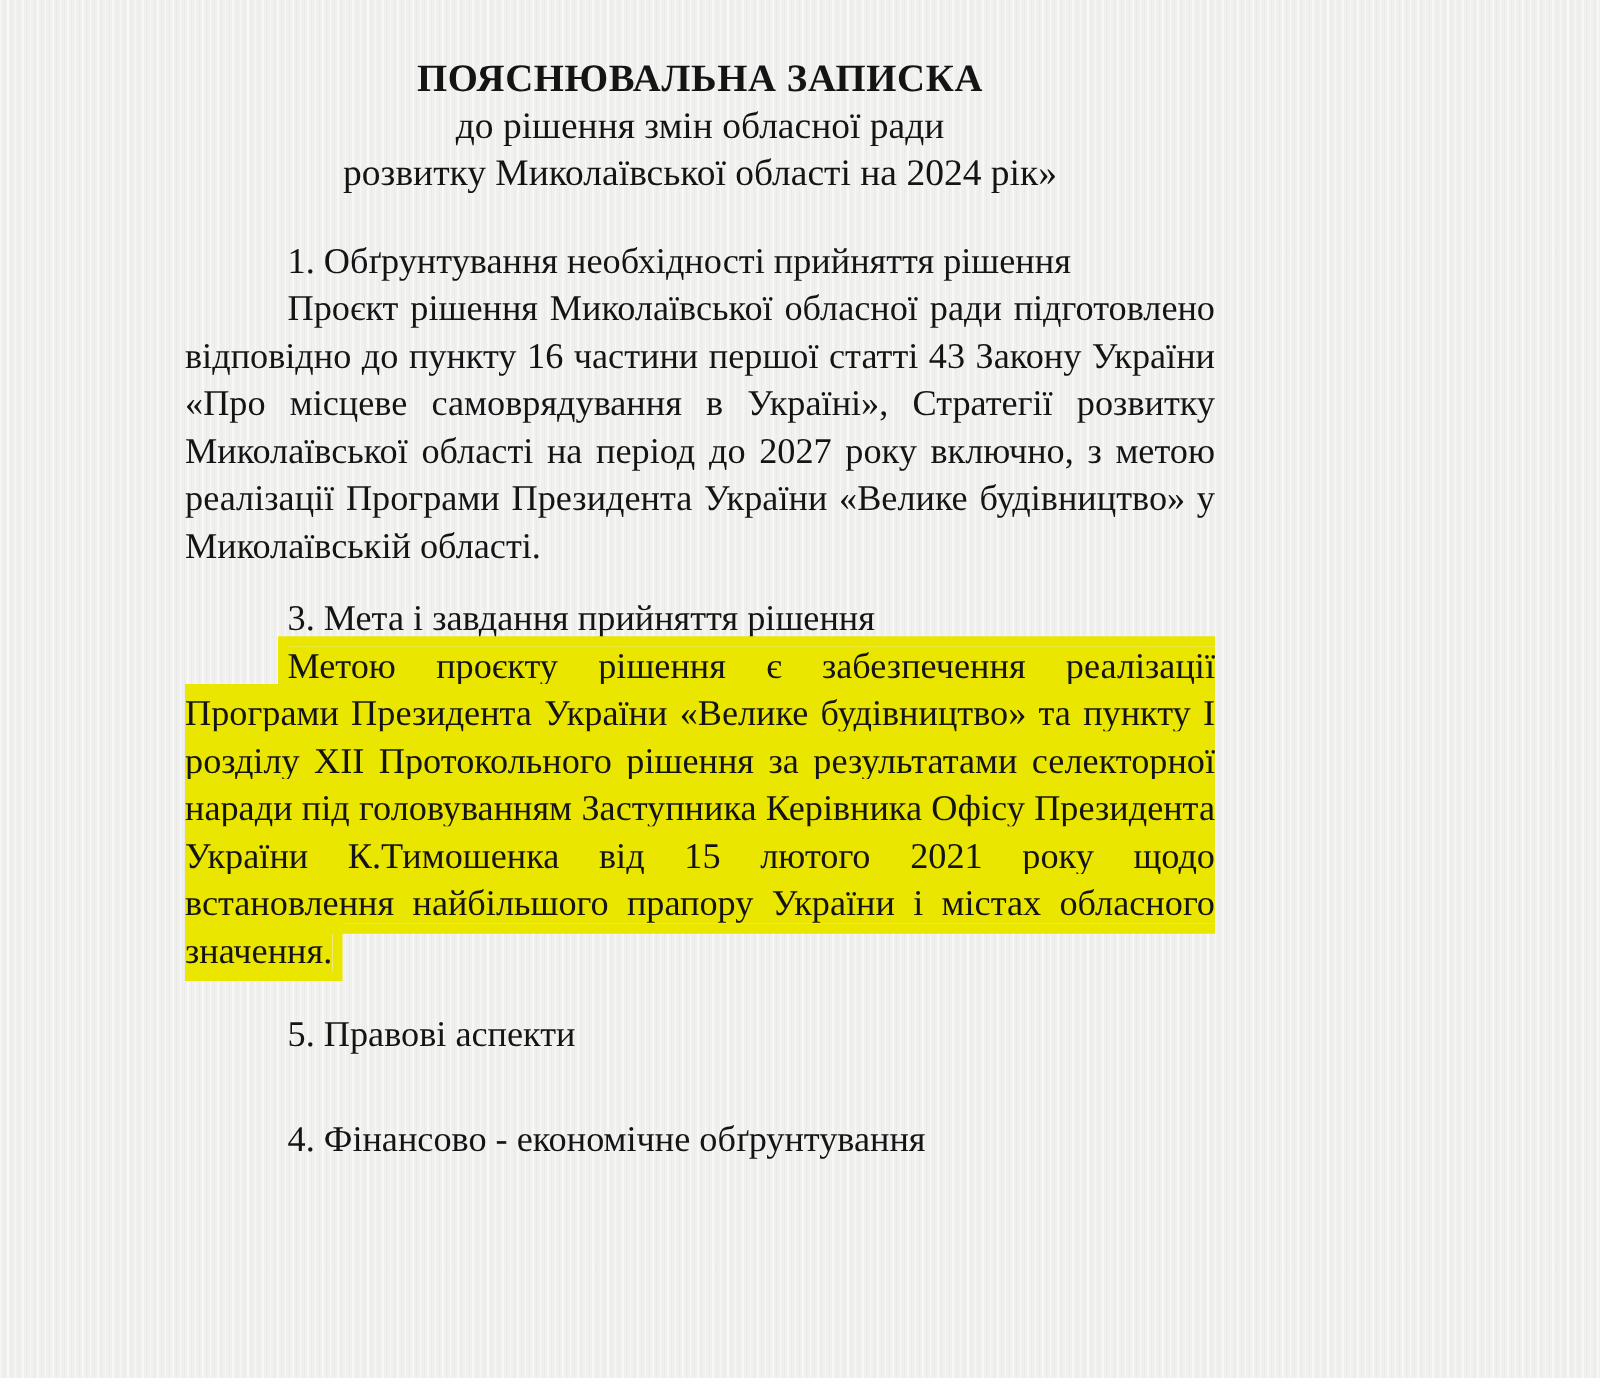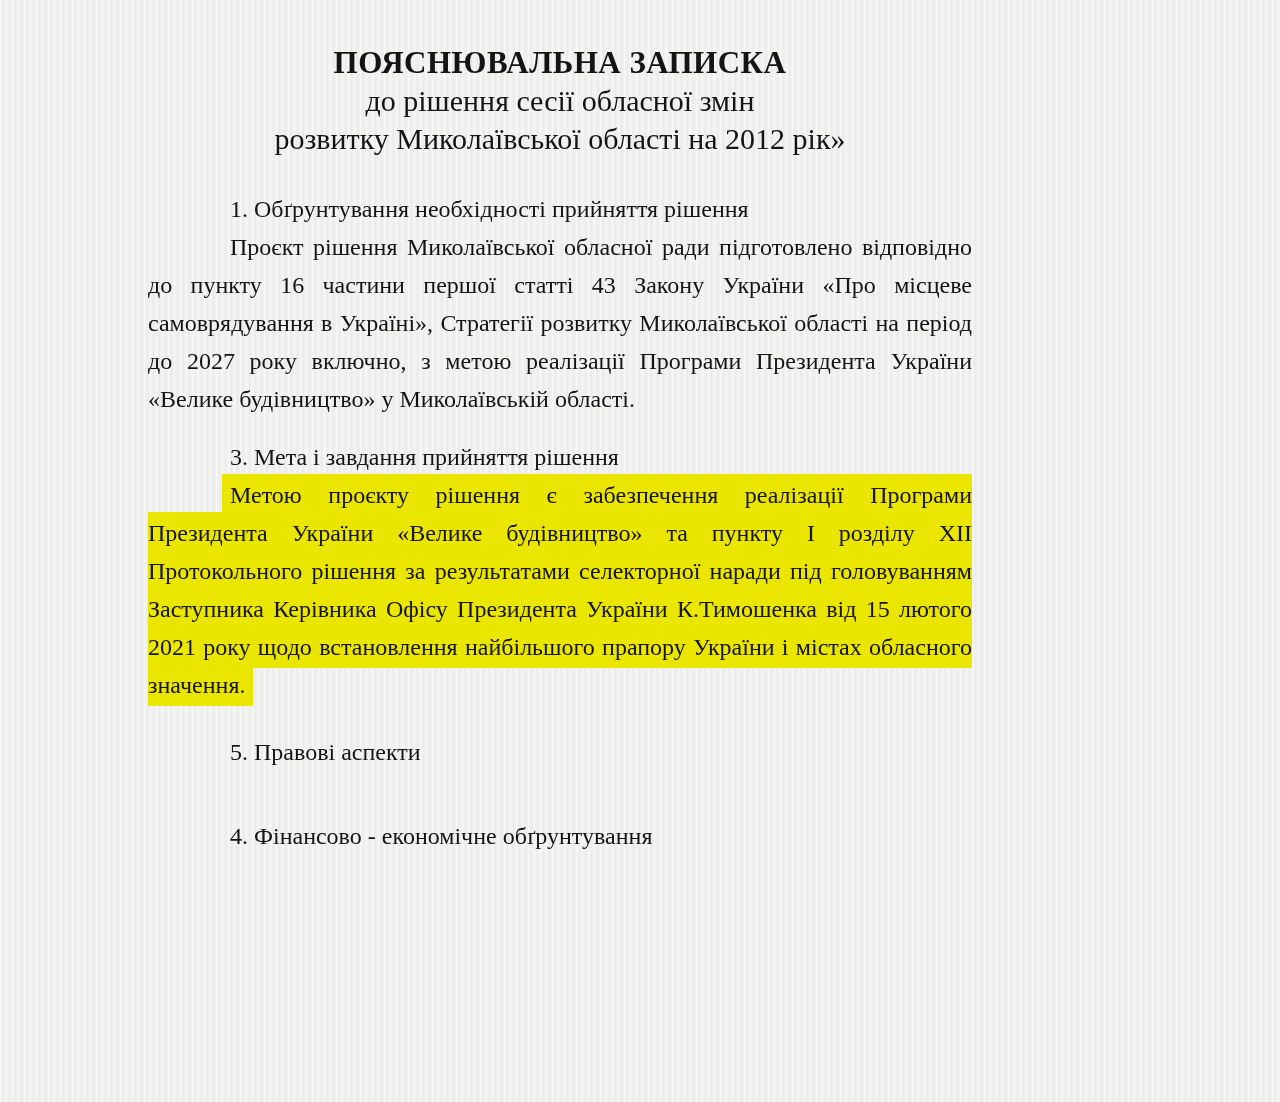--- a/index.html
+++ b/index.html
@@ -34,21 +34,21 @@
     text-align: center;
     line-height: 38px;
     font-size: 30px;
   }
   .title-main {
     font-weight: bold;
     font-size: 31px;
     letter-spacing: 0.5px;
   }
   .doc-section p {
-    font-size: 24px;
+    font-size: 29px;
     line-height: 38px;
   }
   .section-heading {
     text-indent: 82px;
     white-space: nowrap;
   }
   .section-body {
     text-align: justify;
     text-indent: 82px;
   }
@@ -62,22 +62,22 @@
     box-shadow: 0 0 0 8px var(--hl);
   }
 </style>
 </head>
 <body>
 
 <div class="doc">
 
   <header class="title-block">
     <div class="title-main">ПОЯСНЮВАЛЬНА ЗАПИСКА</div>
-    <div class="title-sub">до рішення сесії обласної змін</div>
-    <div class="title-sub">розвитку Миколаївської області на 2012 рік»</div>
+    <div class="title-sub">до рішення змін обласної ради</div>
+    <div class="title-sub">розвитку Миколаївської області на 2024 рік»</div>
   </header>
 
   <section class="doc-section sec-1">
     <p class="section-heading">1. Обґрунтування необхідності прийняття рішення</p>
     <p class="section-body">Проєкт рішення Миколаївської обласної ради підготовлено відповідно до пункту 16 частини першої статті 43 Закону України «Про місцеве самоврядування в Україні», Стратегії розвитку Миколаївської області на період до 2027 року включно, з метою реалізації Програми Президента України «Велике будівництво» у Миколаївській області.</p>
   </section>
 
   <section class="doc-section sec-2">
     <p class="section-heading">3. Мета і завдання прийняття рішення</p>
     <p class="section-body"><span class="hl">Метою проєкту рішення є забезпечення реалізації Програми Президента України «Велике будівництво» та пункту I розділу XII Протокольного рішення за результатами селекторної наради під головуванням Заступника Керівника Офісу Президента України К.Тимошенка від 15 лютого 2021 року щодо встановлення найбільшого прапору України і містах обласного значення.</span></p>

